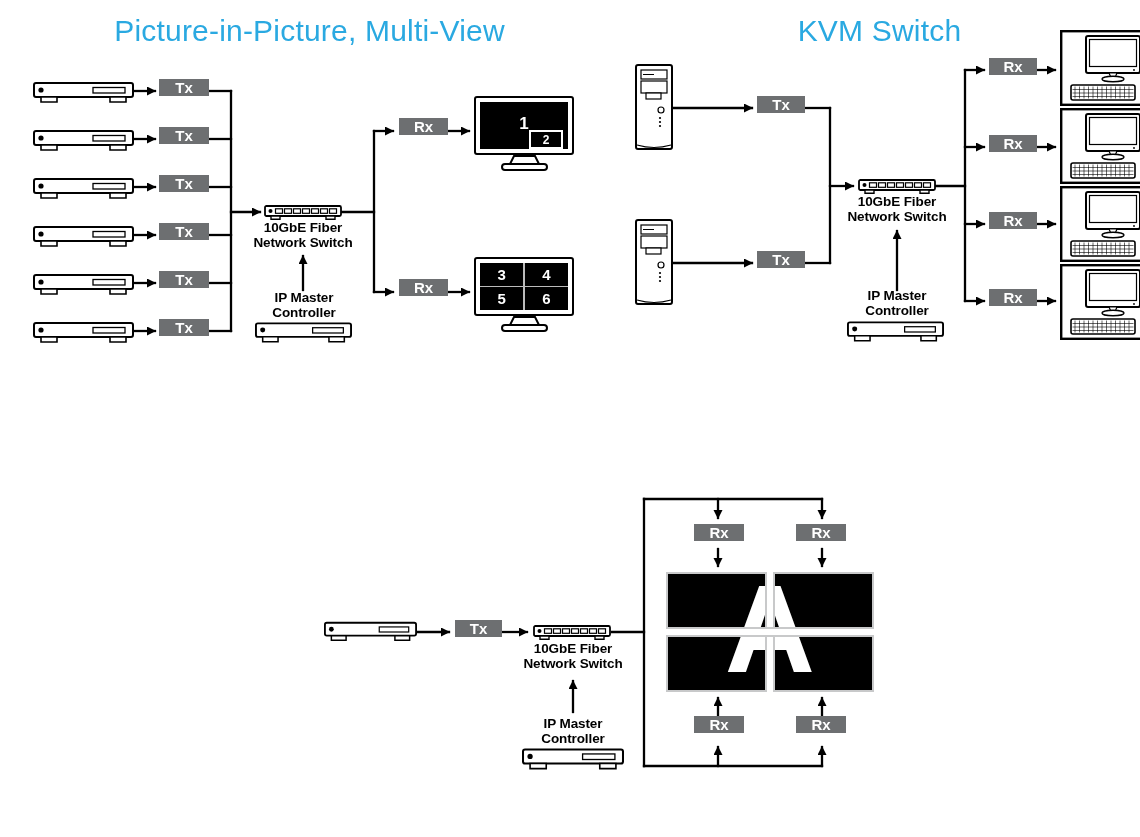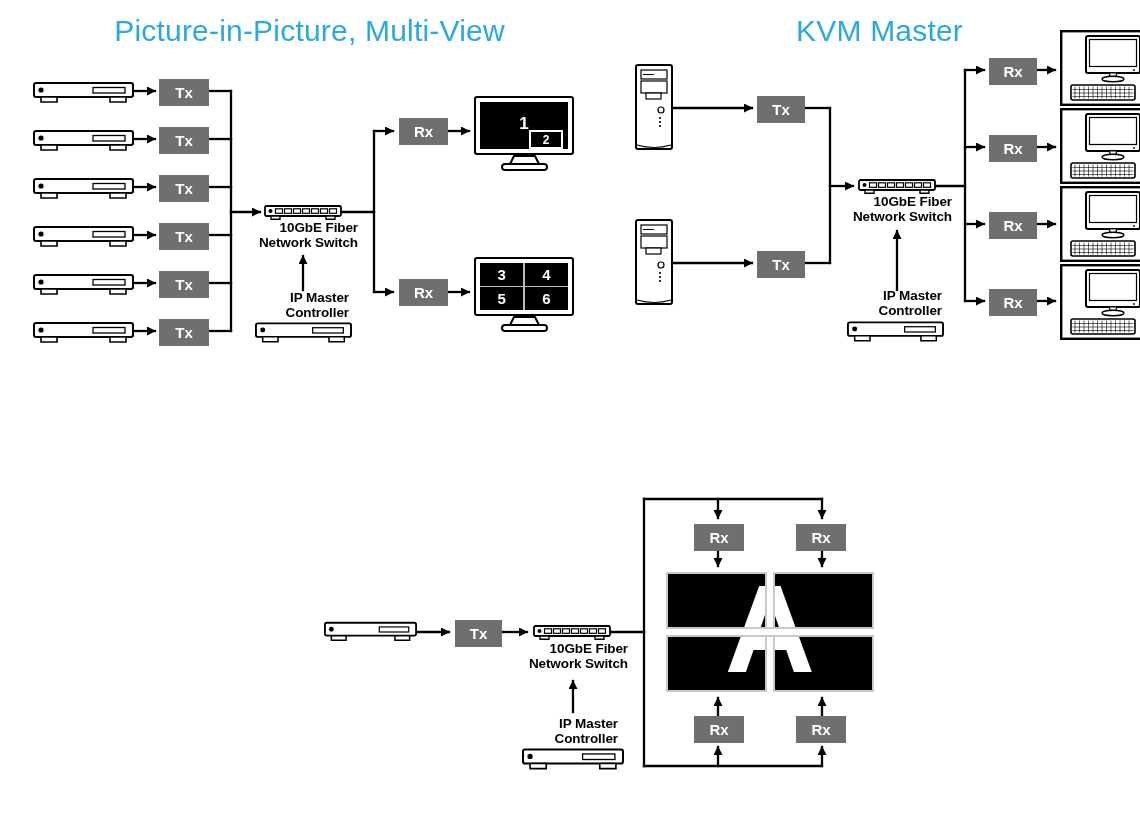--- a/index.html
+++ b/index.html
@@ -3,24 +3,24 @@
 <meta charset="utf-8">
 <style>
   html,body{margin:0;padding:0;background:#fff;}
   .canvas{position:relative;width:1140px;height:837px;background:#fff;overflow:hidden;
           font-family:"Liberation Sans",sans-serif;margin-left:27px;}
   .wires{position:absolute;left:0;top:0;z-index:0;}
   .abs{position:absolute;z-index:2;}
   .title{position:absolute;z-index:2;color:#2aa9e1;font-size:30px;font-weight:400;
          text-align:center;white-space:nowrap;letter-spacing:0.2px;}
   .gbox{position:absolute;z-index:2;background:#6d6f71;color:#fff;font-weight:700;
-        font-size:15px;height:27px;display:flex;align-items:center;justify-content:center;}
+        font-size:15px;height:17px;display:flex;align-items:center;justify-content:center;}
   .blabel{position:absolute;z-index:2;font-weight:700;font-size:13.5px;line-height:14.5px;
           text-align:center;color:#000;letter-spacing:-0.1px;}
-  .blabel span{display:block;text-align:right;}
+  .blabel span{display:block;}
   .monitor{position:absolute;z-index:2;border:2.5px solid #000;border-radius:3px;
            background:#fff;padding:4px;}
   .screen{position:relative;width:88px;height:47px;background:#000;}
   .pip-main{position:absolute;left:0;right:0;top:12px;text-align:center;color:#fff;
             font-weight:700;font-size:17px;}
   .pip-inset{position:absolute;right:5px;top:28px;width:30px;height:15px;border:2px solid #fff;
              background:#000;color:#fff;font-weight:700;font-size:12px;
              display:flex;align-items:center;justify-content:center;}
   .quad{display:grid;grid-template-columns:1fr 1fr;grid-template-rows:1fr 1fr;gap:1.5px;
         background:#bbb;}
@@ -224,21 +224,21 @@
       <div>3</div>
       <div>4</div>
       <div>5</div>
       <div>6</div>
     </div>
   </div>
   <svg class="abs" style="left:447px;top:316px" width="101" height="16">
       <use href="#sym-stand"></use>
     </svg>
 
-  <div class="title" style="left:755px;top:14px;width:195px;">KVM Master</div>
+  <div class="title" style="left:755px;top:14px;width:195px;">KVM Switch</div>
 
   <svg class="abs" style="left:608px;top:64px" width="38" height="87">
       <use href="#sym-tower"></use>
     </svg>
   <svg class="abs" style="left:608px;top:219px" width="38" height="87">
       <use href="#sym-tower"></use>
     </svg>
 
   <div class="gbox" style="left:730px;top:96px;width:48px">Tx</div>
   <div class="gbox" style="left:730px;top:251px;width:48px">Tx</div>

